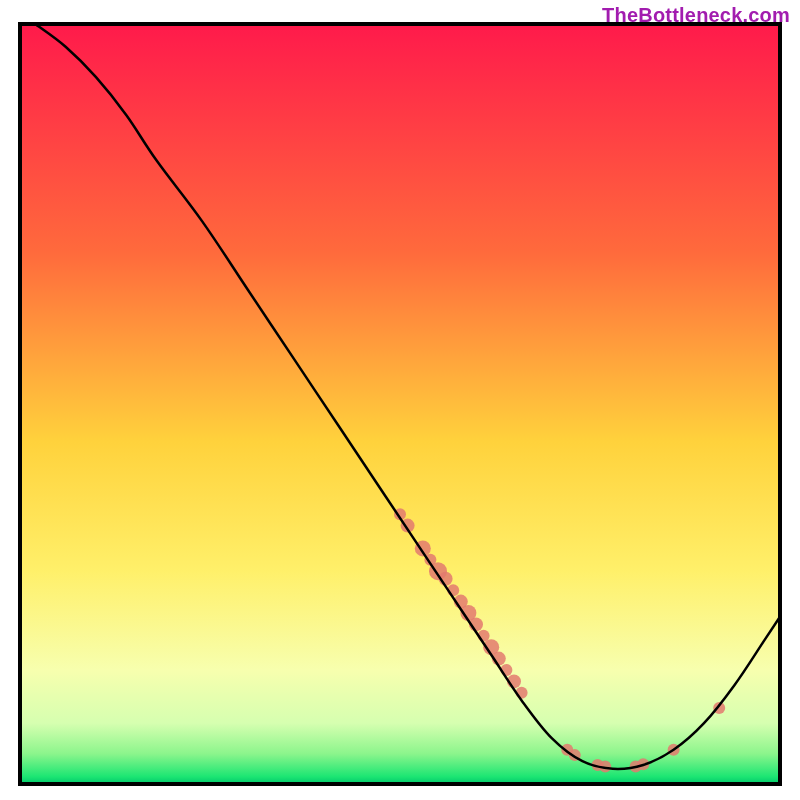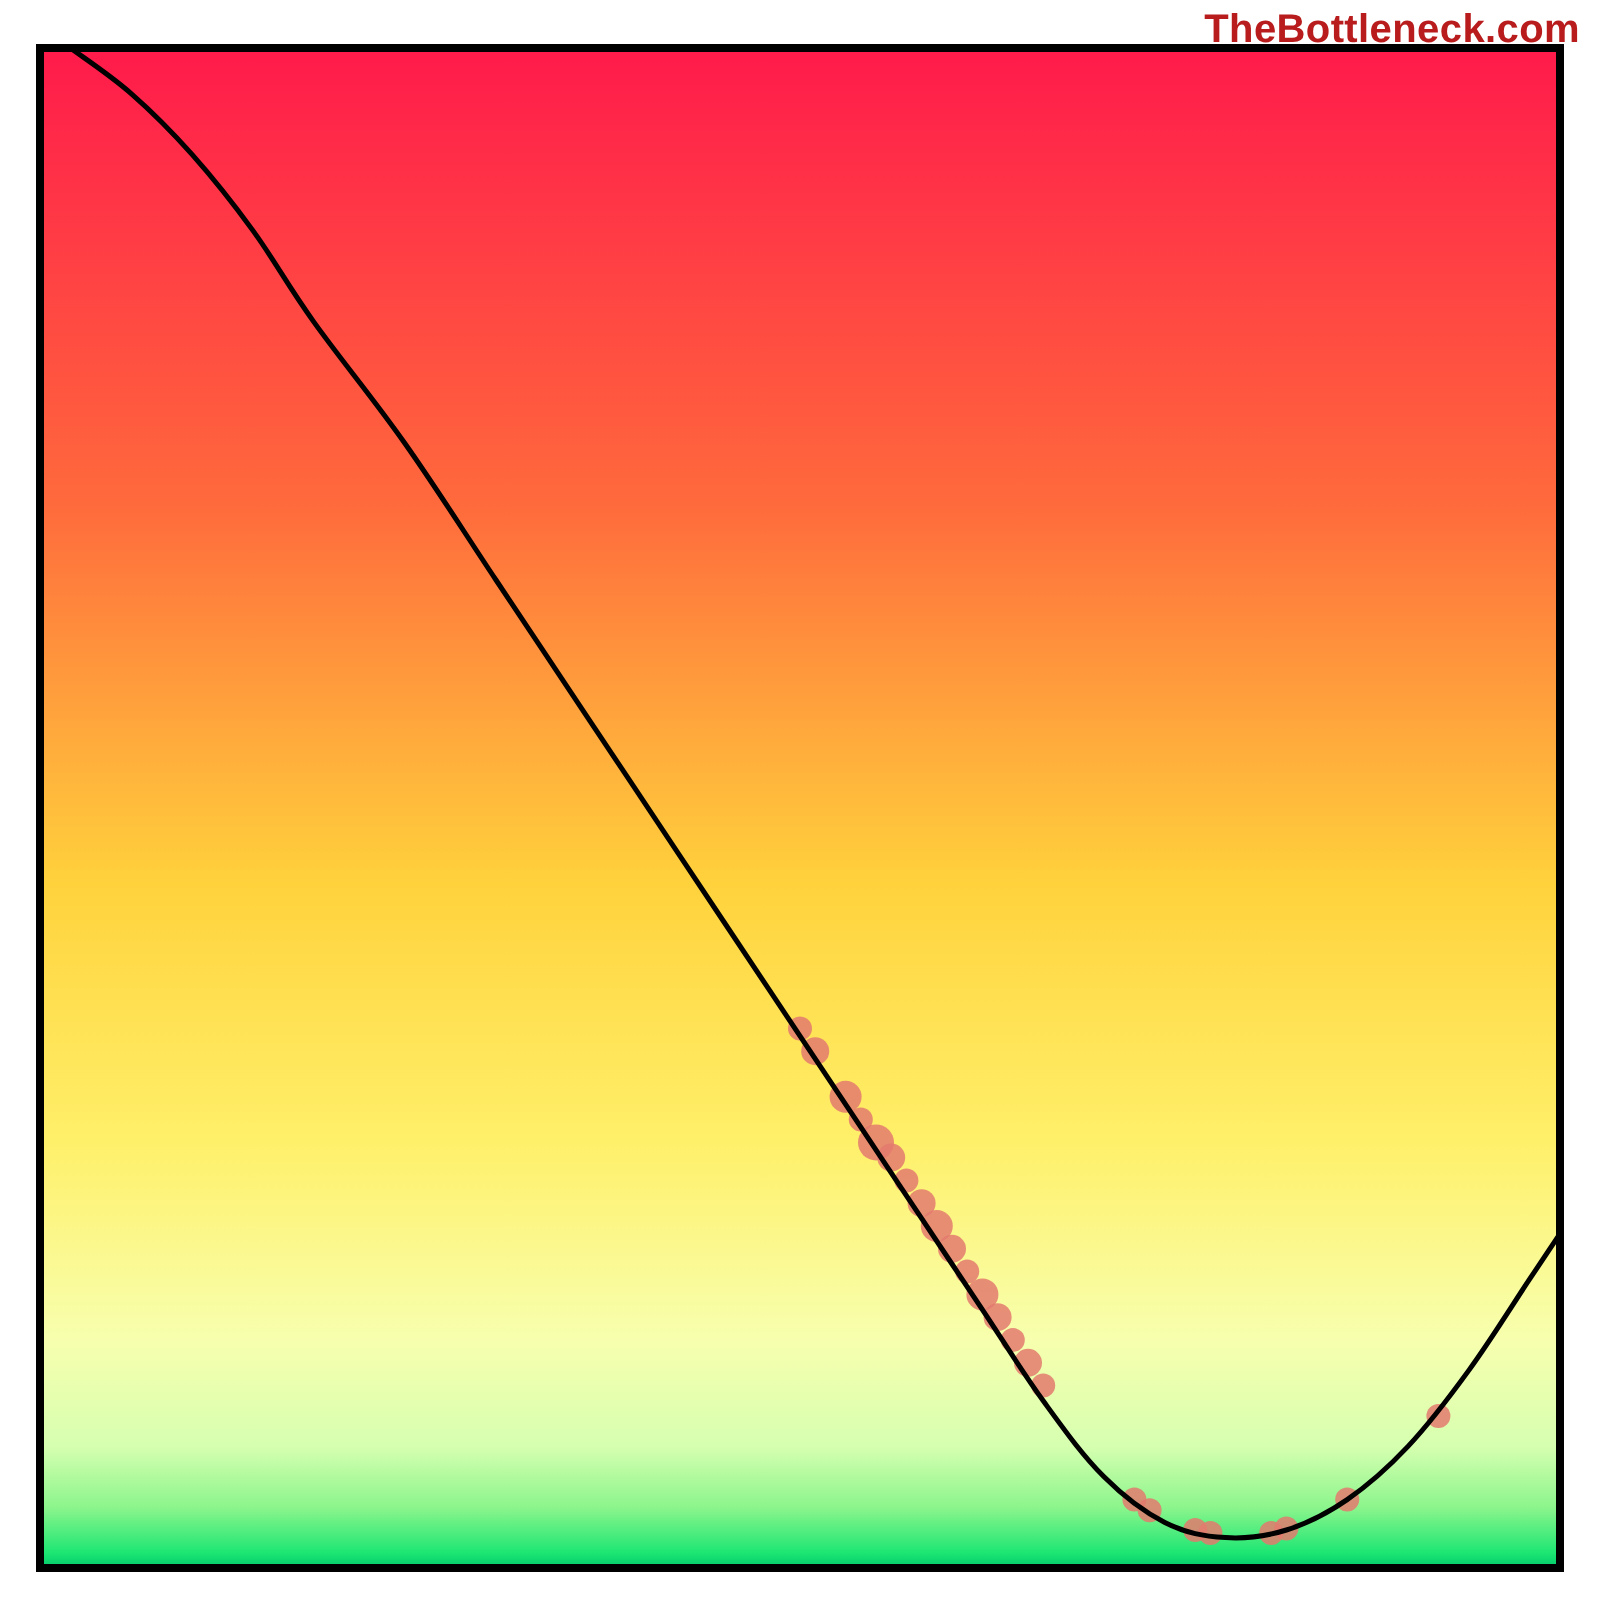--- a/index.html
+++ b/index.html
@@ -17,21 +17,21 @@
   }
   svg {
     display: block;
   }
   .watermark {
     position: absolute;
     top: 4px;
     right: 10px;
     font-size: 20px;
     font-weight: 600;
-    color: #b91c1c;
+    color: #a21caf;
     letter-spacing: 0.2px;
     user-select: none;
   }
 </style>
 </head>
 <body>
 
 <div class="chart-wrap">
   <div class="watermark">TheBottleneck.com</div>
   <svg id="chart-svg" width="800" height="800" viewBox="0 0 800 800">

